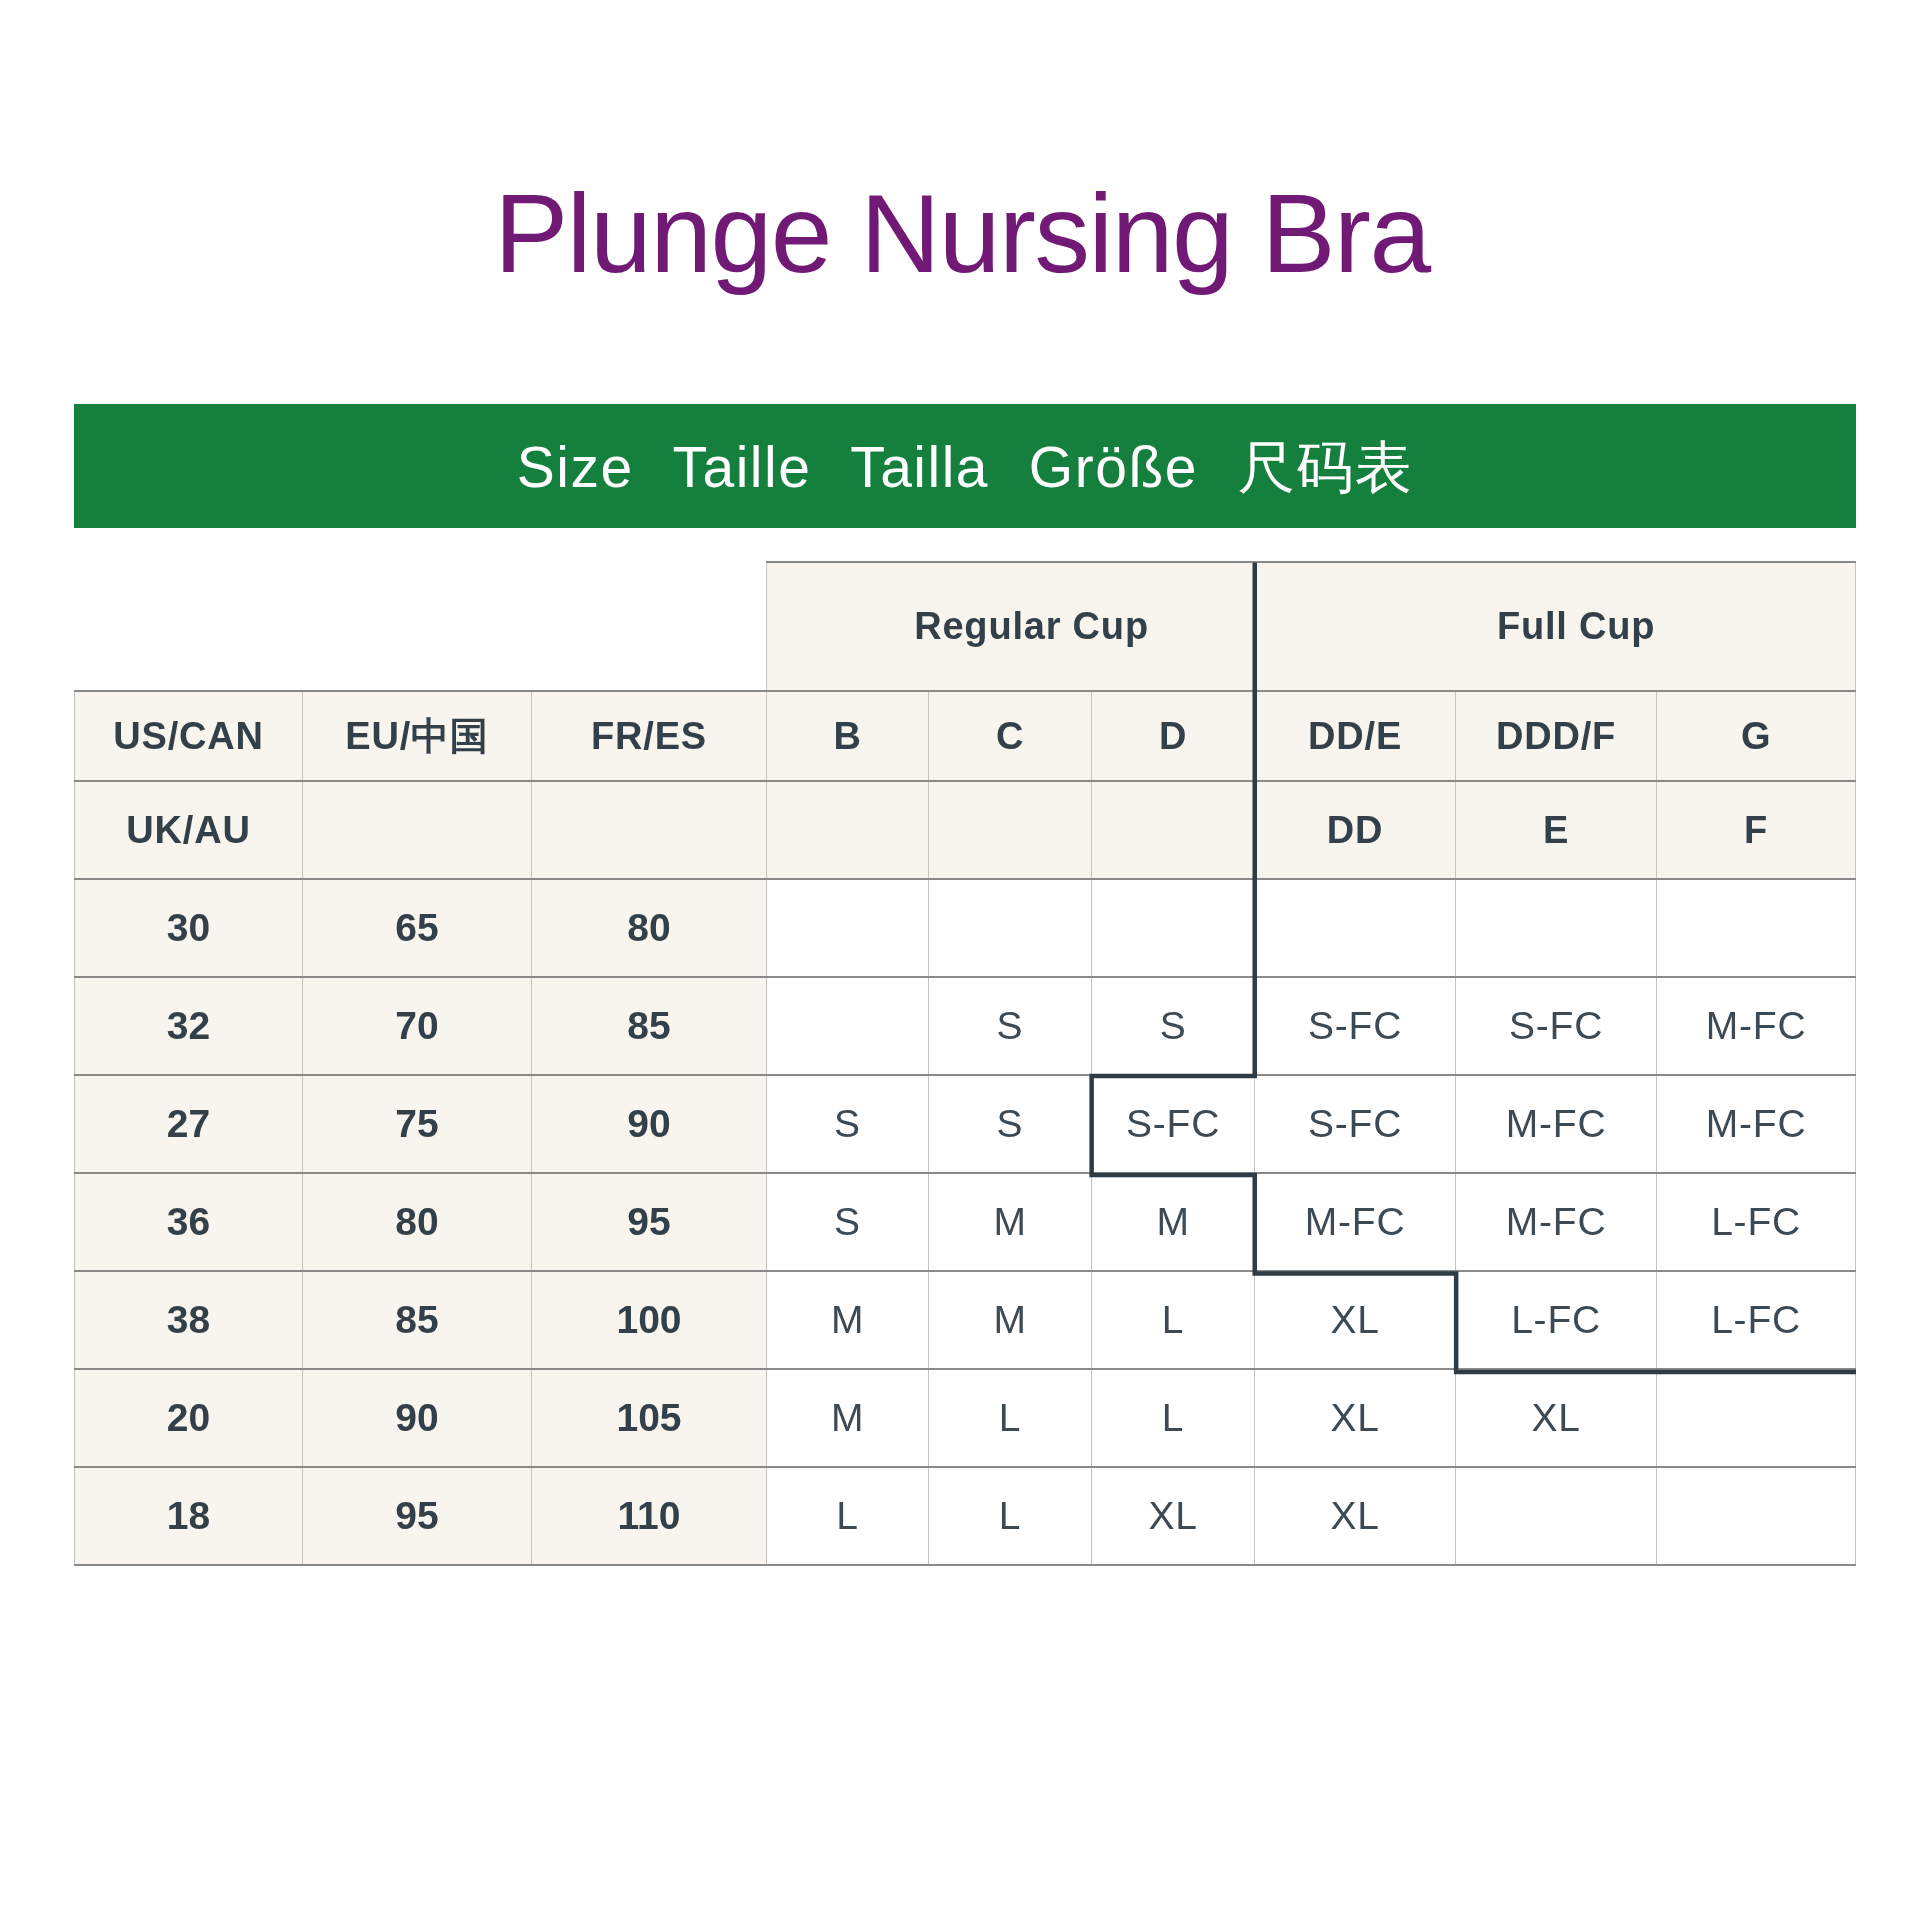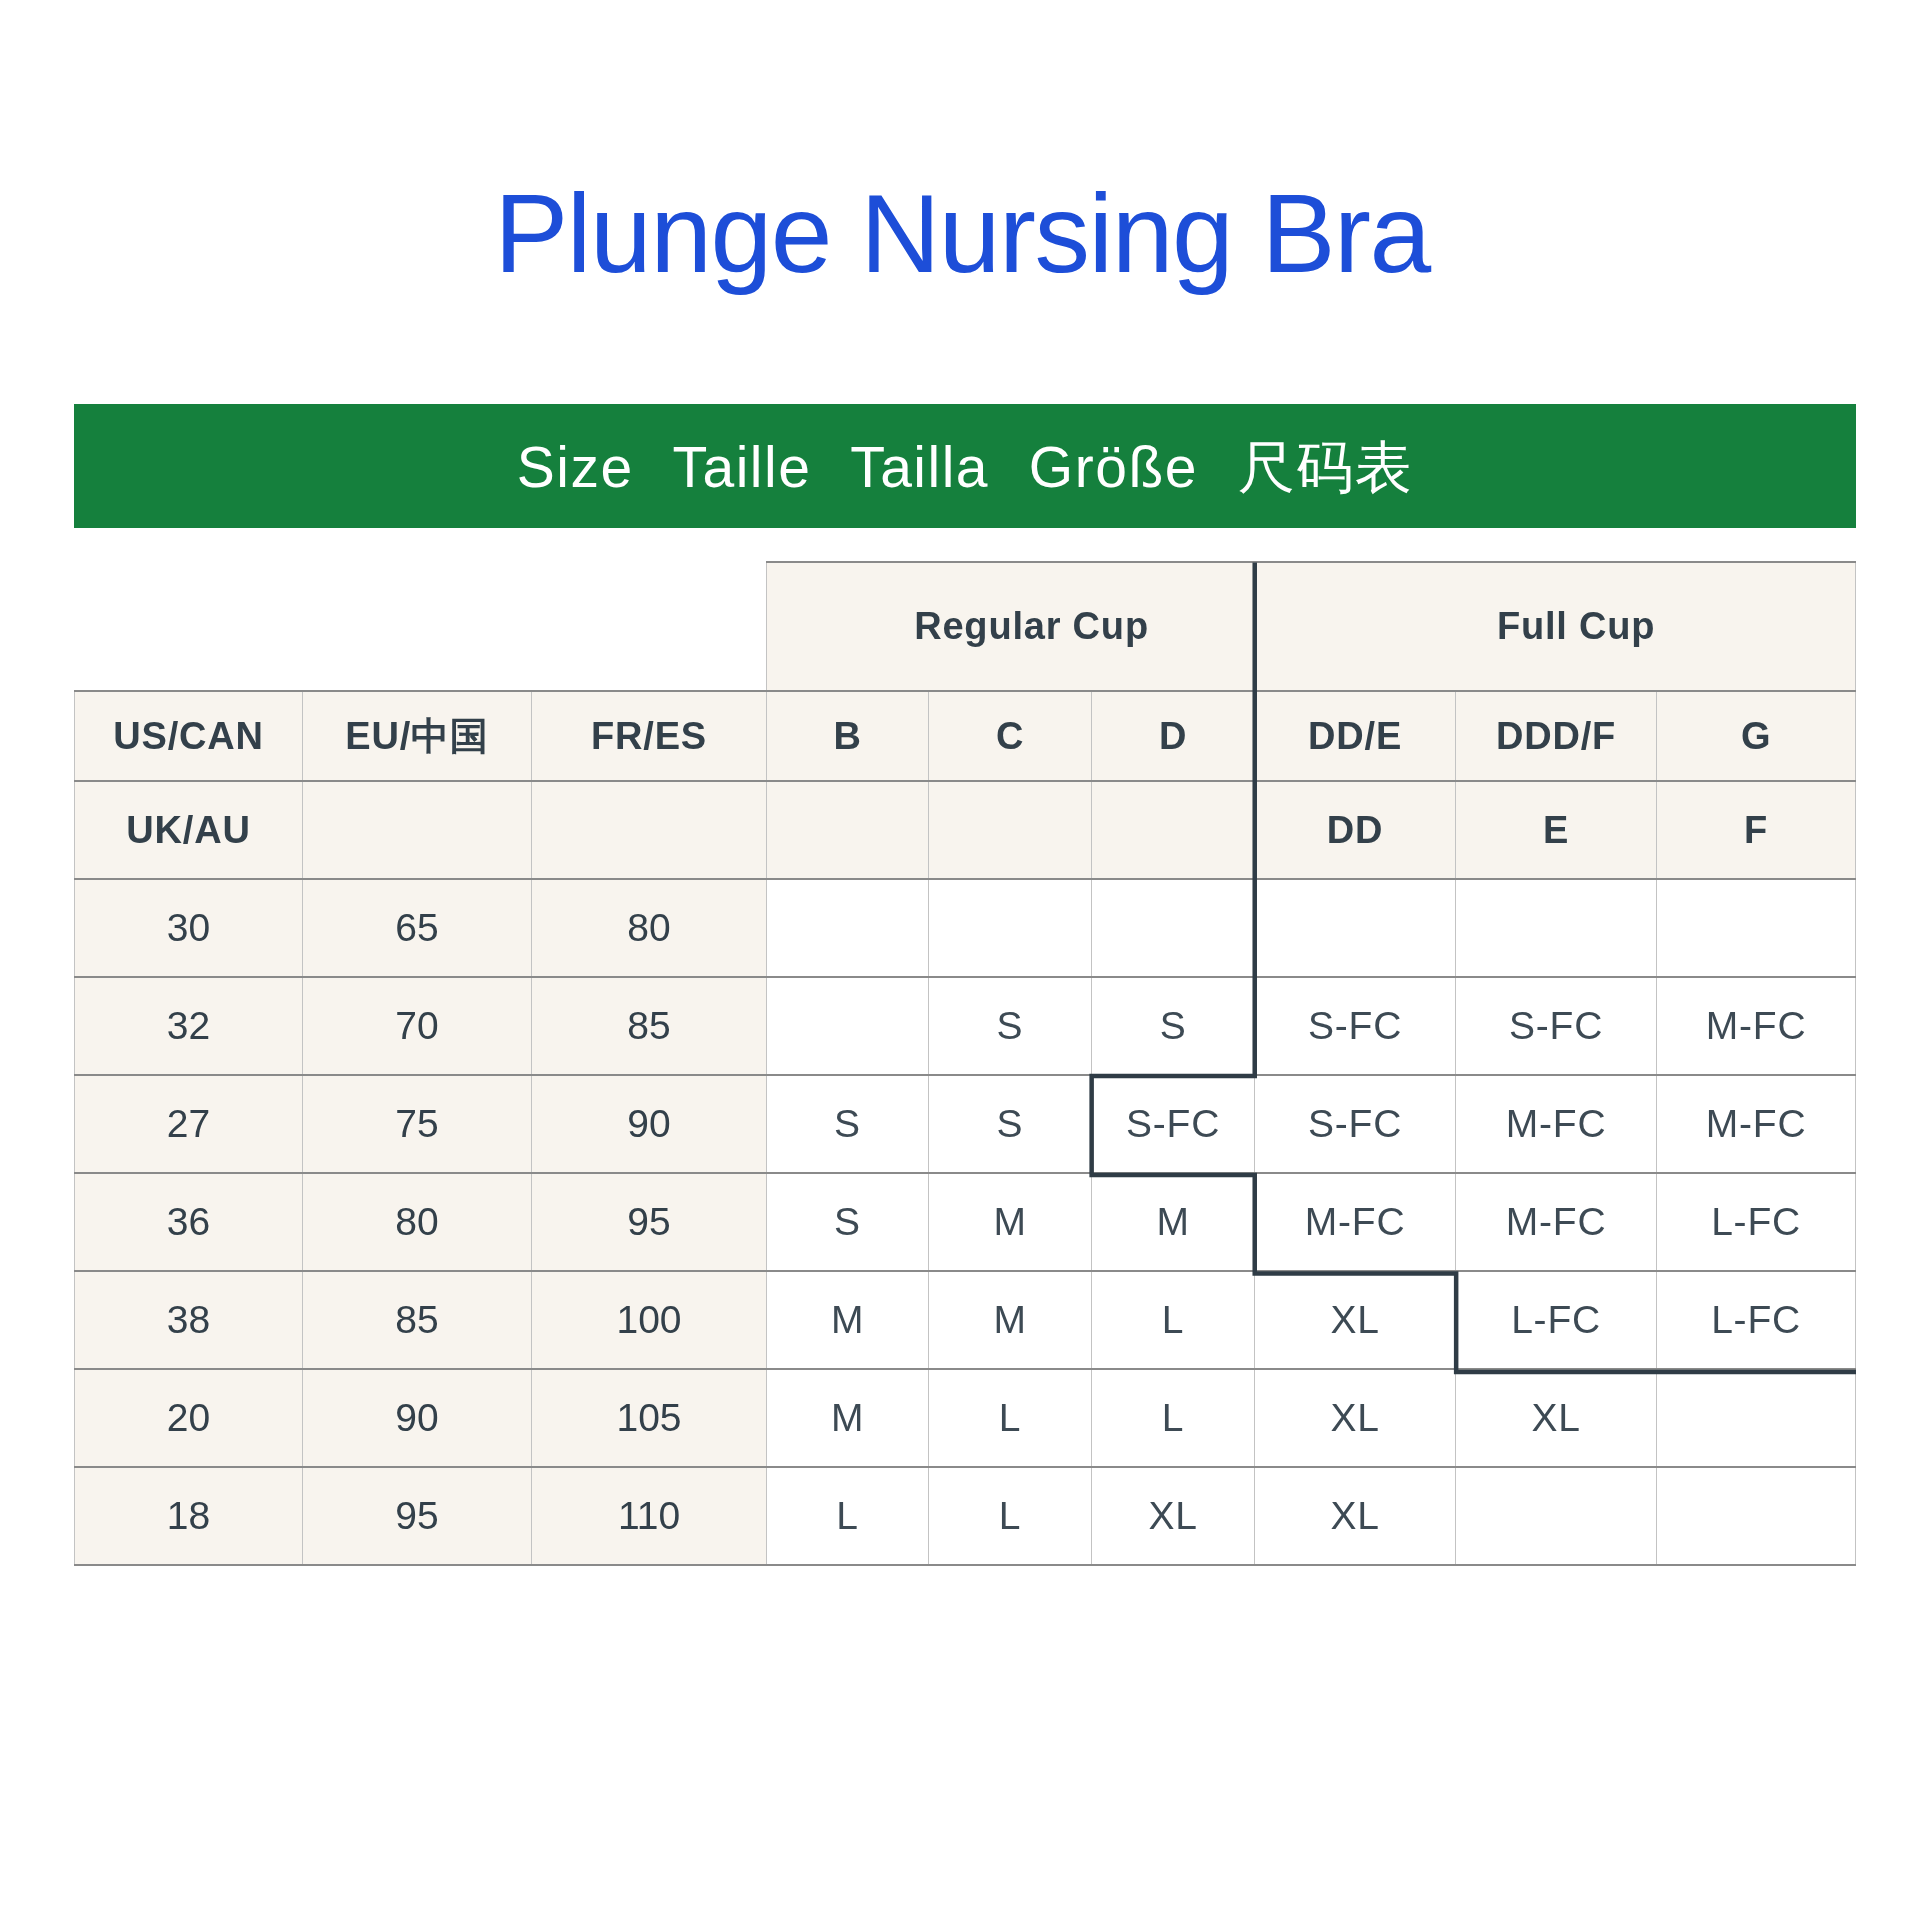--- a/index.html
+++ b/index.html
@@ -3,21 +3,21 @@
 <meta charset="utf-8">
 <style>
   html,body{margin:0;padding:0;}
   body{
     width:1924px;height:1924px;position:relative;background:#ffffff;
     font-family:"Liberation Sans","DejaVu Sans",sans-serif;overflow:hidden;
   }
   .title{
     position:absolute;left:0;top:171px;width:1924px;
     text-align:center;font-size:111px;font-weight:300;line-height:1.15;
-    color:#1d4ed8;letter-spacing:-1.5px;
+    color:#701a75;letter-spacing:-1.5px;
   }
   .banner{
     position:absolute;left:74px;top:404px;width:1782px;height:124px;
     background:#15803d;
   }
   .banner span{
     display:block;width:100%;height:124px;line-height:126px;text-align:center;
     color:#ffffff;font-size:57px;font-weight:300;letter-spacing:1.5px;word-spacing:22.5px;
   }
   .tablewrap{position:absolute;left:74px;top:561px;width:1782px;}
@@ -28,21 +28,21 @@
     border-top:2.3px solid #8a8a8a;border-bottom:2.3px solid #8a8a8a;
     background:#f8f4ee;color:#33404a;
   }
   tr.group-row{height:129px;}
   tr.head-row{height:90px;}
   tr.head-row2{height:98px;border-radius:10px;}
   tr.data-row{height:98px;}
   td.ghost{border:none;background:transparent;}
   td.grp{font-size:38px;font-weight:bold;letter-spacing:0.8px;padding-left:42px;}
   td.h{font-size:38px;font-weight:bold;letter-spacing:0.8px;}
-  td.num{font-size:39px;font-weight:normal;margin-top:33px;}
+  td.num{font-size:39px;font-weight:bold;margin-top:33px;}
   td.val{background:#ffffff;font-size:39px;font-weight:300;color:#3d4a54;letter-spacing:0.8px;}
   svg.step{position:absolute;left:0;top:0;pointer-events:none;}
 </style>
 </head>
 <body>
 
 <div class="title">Plunge Nursing Bra</div>
 
 <div class="banner">
   <span>Size Taille Tailla Größe 尺码表</span>

